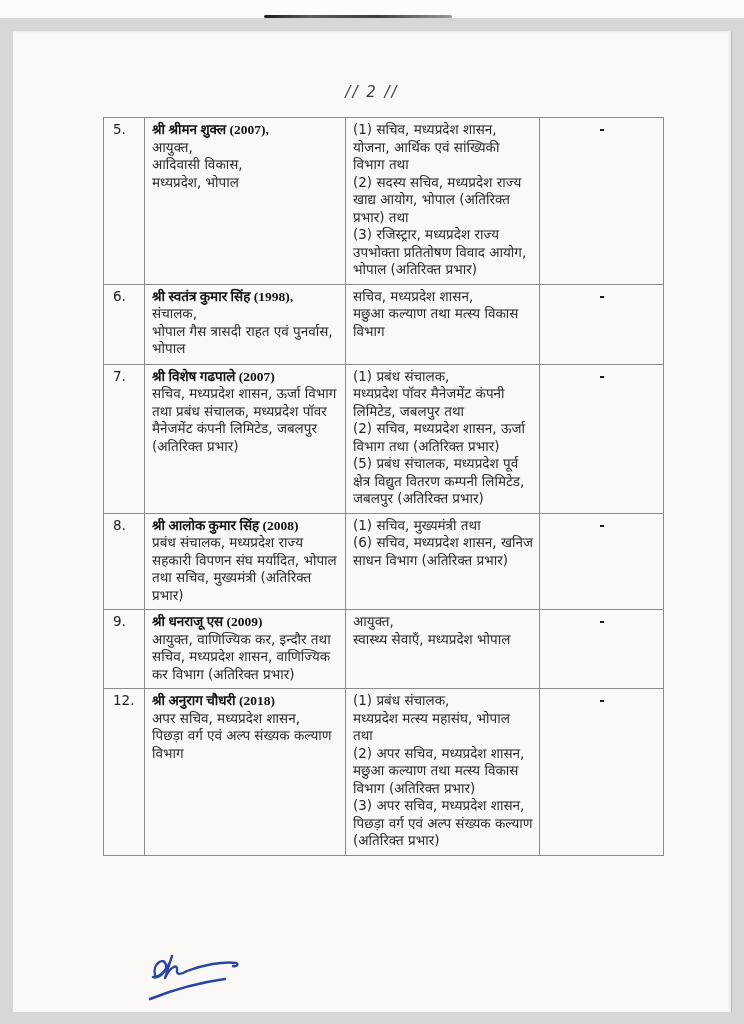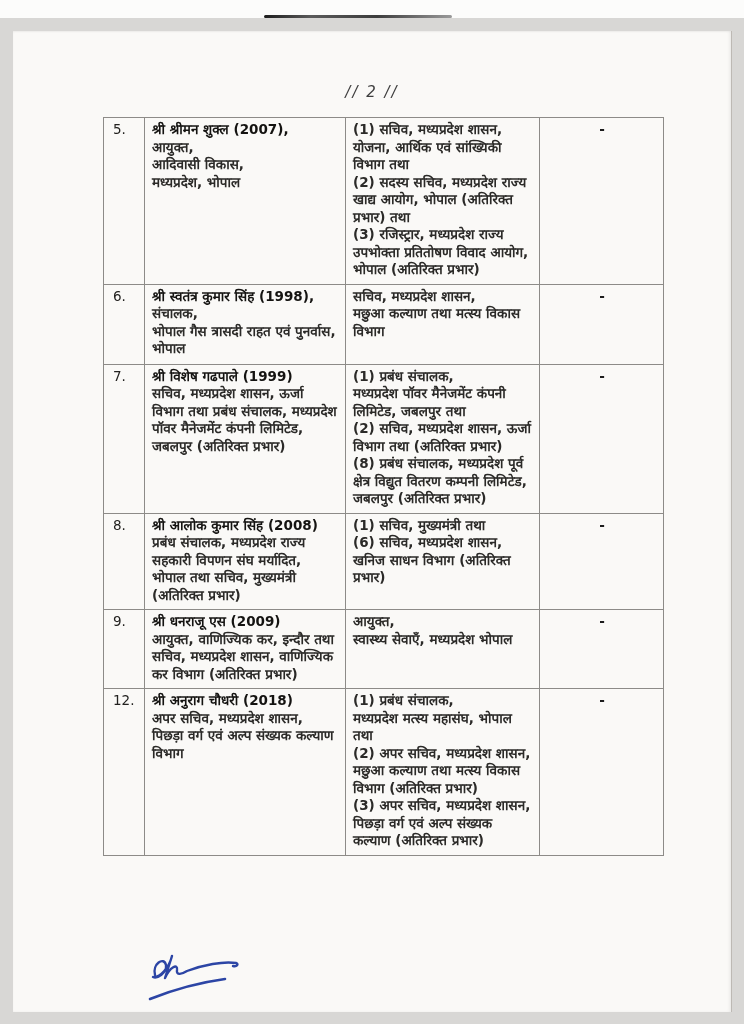--- a/index.html
+++ b/index.html
@@ -27,22 +27,22 @@
     position:absolute;top:86px;left:90px;width:560px;
     border-collapse:collapse;table-layout:fixed;
   }
   .doc-table td{
     border:1px solid #8d8b88;vertical-align:top;
     padding:3px 6px 5px 7px;font-size:13.5px;line-height:17.5px;color:#2b2a28;
     overflow:hidden;
   }
   .doc-table td.sl{padding-left:9px;color:#232220;}
   .doc-table td.remark{text-align:center;font-weight:bold;color:#1c1c1c;}
-  .name-bold{font-weight:bold;color:#141311;}
-  .posting-line,.name-line{margin:0;font-weight:bold;}
+  .name-bold{font-weight:bold;color:#141311;font-family:Liberation Serif, serif;}
+  .posting-line,.name-line{margin:0;}
   .signature{position:absolute;left:128px;top:908px;}
   .sig-path{fill:none;stroke:#2c45a5;stroke-linecap:round;stroke-linejoin:round;}
 </style>
 </head>
 <body>
 
 <div class="stage">
 
   <div class="prev-page-strip">
     <div class="prev-page-shadow"></div>
@@ -85,28 +85,28 @@
             </td>
             <td>
               <div class="posting-line">सचिव, मध्यप्रदेश शासन,</div>
               <div class="posting-line">मछुआ कल्याण तथा मत्स्य विकास विभाग</div>
             </td>
             <td class="remark">-</td>
           </tr>
           <tr>
             <td class="sl" style="height: 134px;">7.</td>
             <td>
-              <div class="name-bold">श्री विशेष गढपाले (1999)</div>
+              <div class="name-bold">श्री विशेष गढपाले (2007)</div>
               <div class="name-line">सचिव, मध्यप्रदेश शासन, ऊर्जा विभाग तथा प्रबंध संचालक, मध्यप्रदेश पॉवर मैनेजमेंट कंपनी लिमिटेड, जबलपुर (अतिरिक्त प्रभार)</div>
             </td>
             <td>
               <div class="posting-line">(1) प्रबंध संचालक,</div>
               <div class="posting-line">मध्यप्रदेश पॉवर मैनेजमेंट कंपनी लिमिटेड, जबलपुर तथा</div>
               <div class="posting-line">(2) सचिव, मध्यप्रदेश शासन, ऊर्जा विभाग तथा (अतिरिक्त प्रभार)</div>
-              <div class="posting-line">(8) प्रबंध संचालक, मध्यप्रदेश पूर्व क्षेत्र विद्युत वितरण कम्पनी लिमिटेड, जबलपुर (अतिरिक्त प्रभार)</div>
+              <div class="posting-line">(5) प्रबंध संचालक, मध्यप्रदेश पूर्व क्षेत्र विद्युत वितरण कम्पनी लिमिटेड, जबलपुर (अतिरिक्त प्रभार)</div>
             </td>
             <td class="remark">-</td>
           </tr>
           <tr>
             <td class="sl" style="height: 87px;">8.</td>
             <td>
               <div class="name-bold">श्री आलोक कुमार सिंह (2008)</div>
               <div class="name-line">प्रबंध संचालक, मध्यप्रदेश राज्य सहकारी विपणन संघ मर्यादित, भोपाल तथा सचिव, मुख्यमंत्री (अतिरिक्त प्रभार)</div>
             </td>
             <td>

